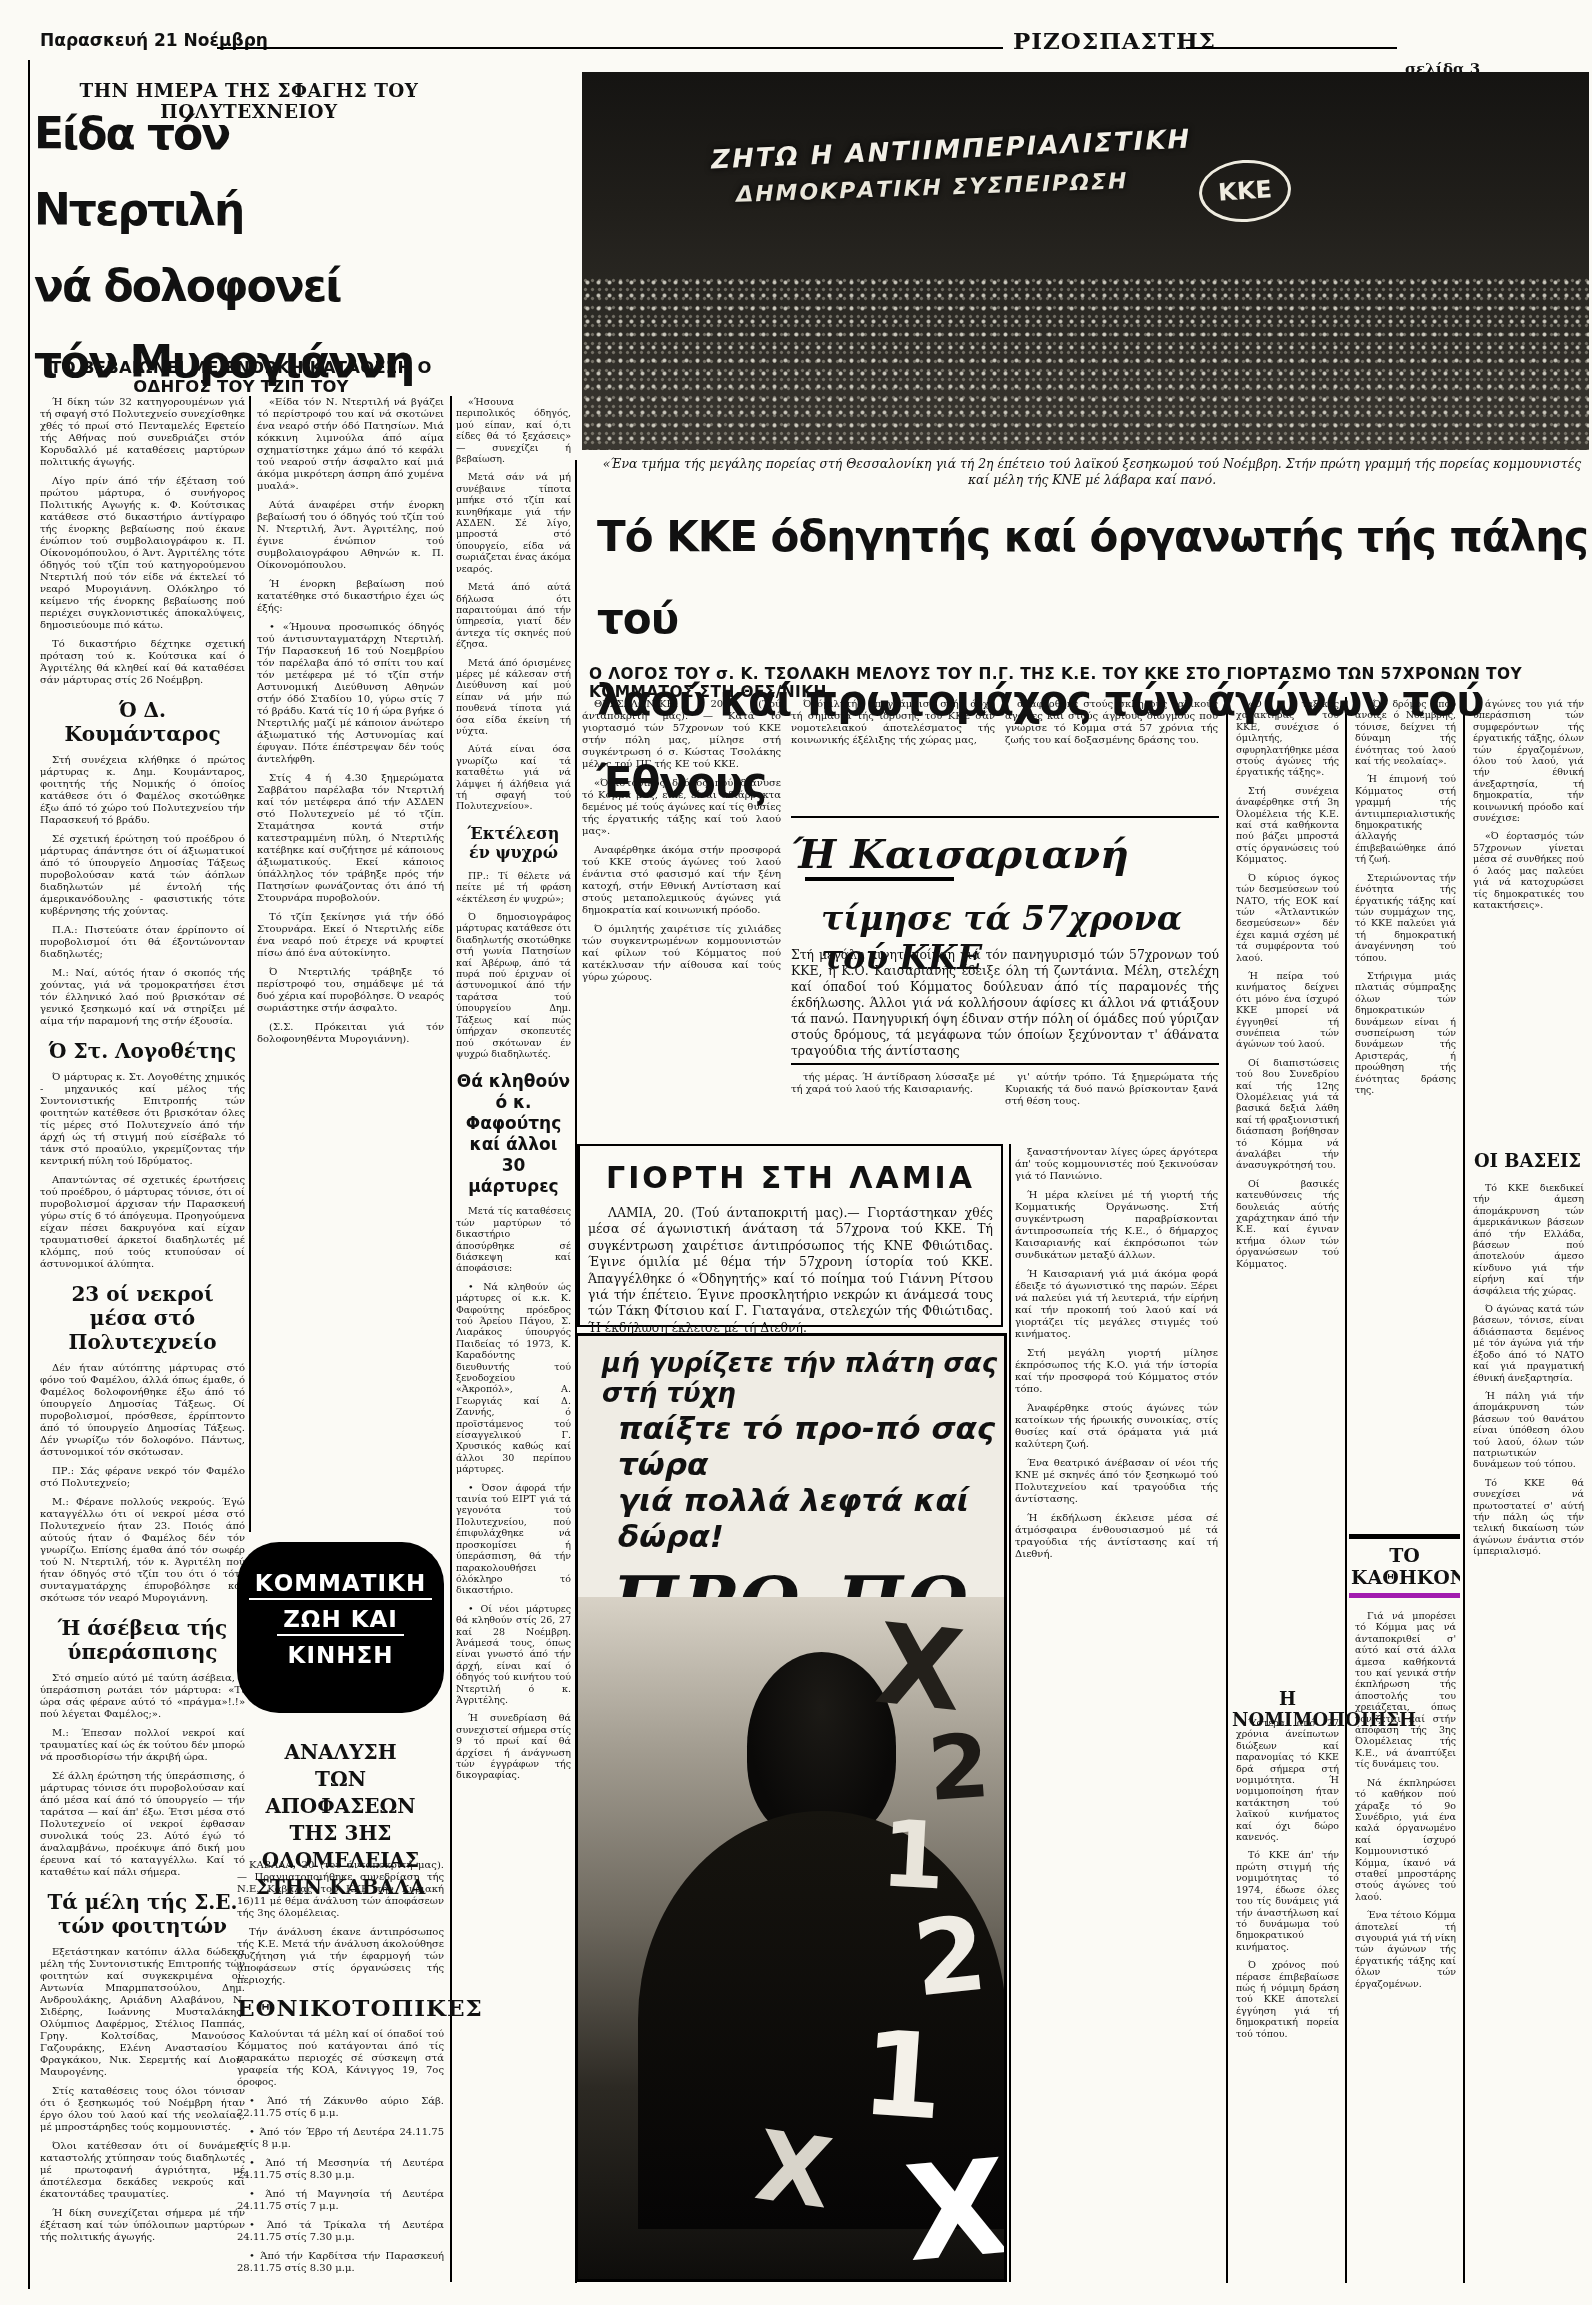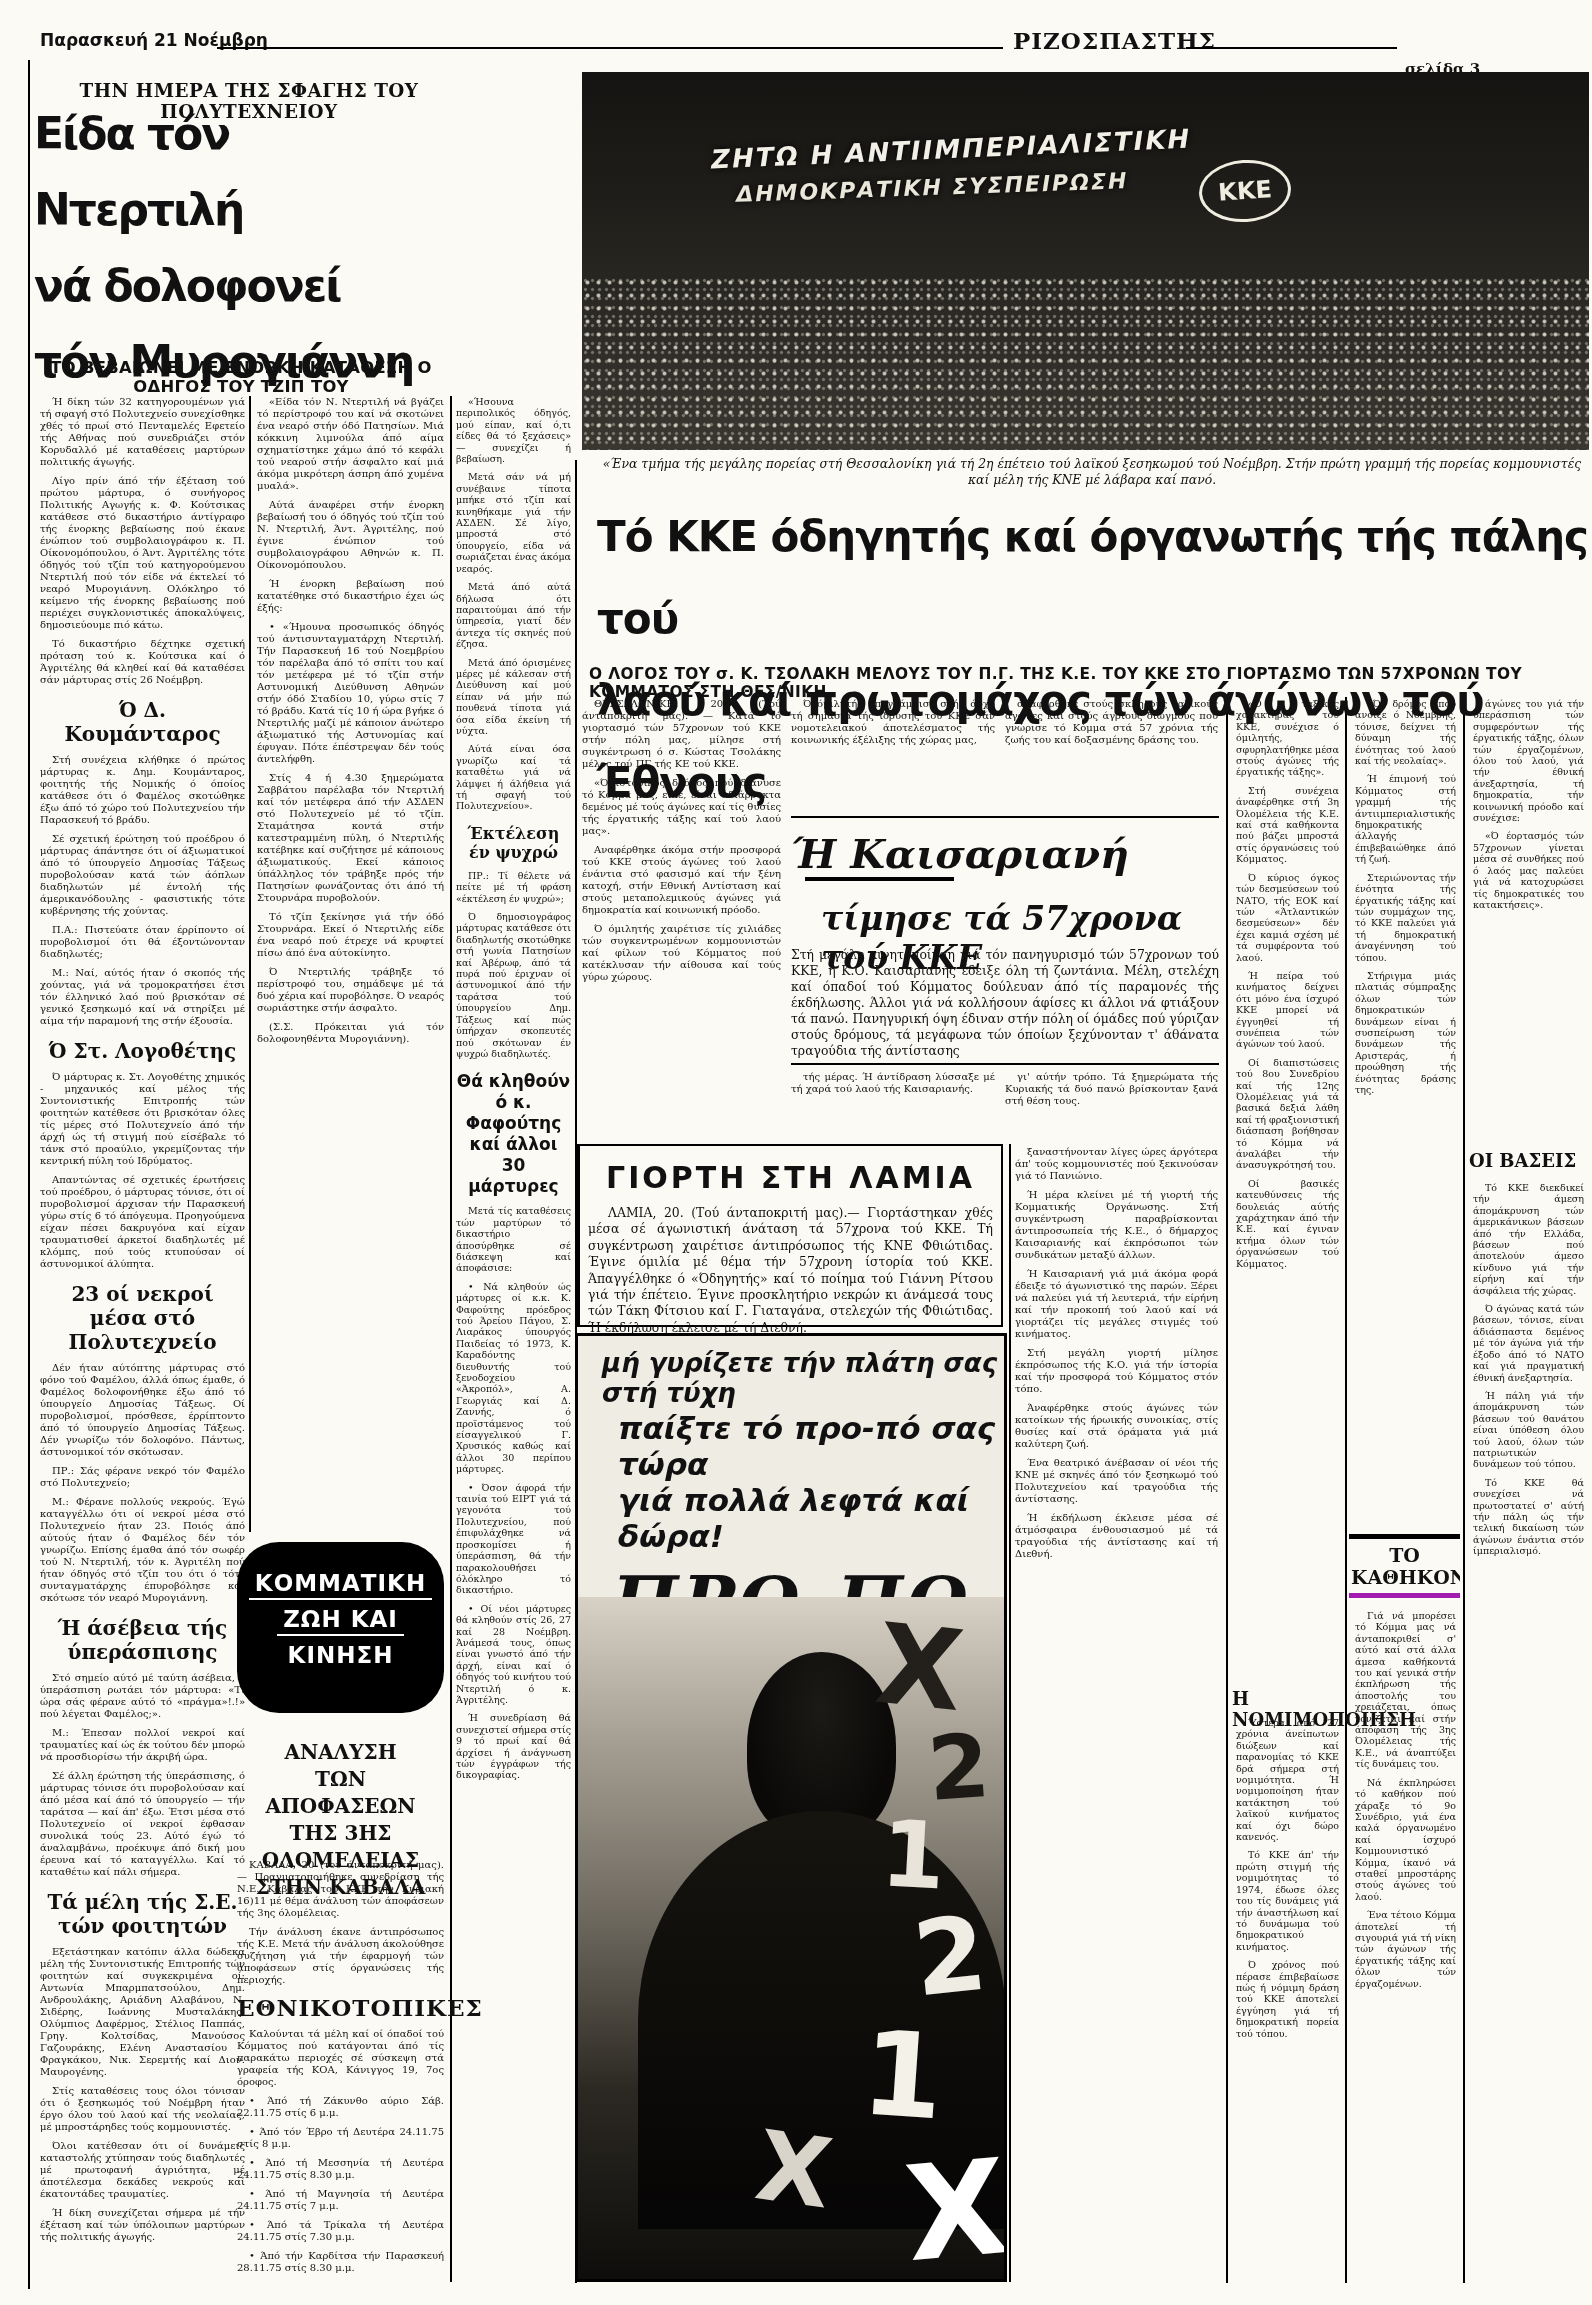--- a/index.html
+++ b/index.html
@@ -71,21 +71,21 @@
   .adimg span:nth-child(8){left:328px;top:537px;color:#fff;font-size:131px;transform:rotate(-5deg);}
   .adimg span:nth-child(9){left:179px;top:517px;color:#d8d4ca;font-size:96px;transform:rotate(8deg);}
   
   .party-box{background:#000;border-radius:42px;color:#fff;text-align:center;padding-top:24px;box-sizing:border-box;}
   .party-box div{display:inline-block;font:bold 23px "DejaVu Sans",sans-serif;letter-spacing:1px;
       border-bottom:2.5px solid #fff;padding:2px 6px;margin:2px 0;}
   .party-box div:last-child{border-bottom:none;}
   .an-head div{font:bold 20px/27px "DejaVu Serif",serif;text-align:center;}
   .eth-head{font:bold 23px "DejaVu Serif",serif;text-align:center;letter-spacing:1px;}
   
-  .rs-head{font:bold 18px "DejaVu Serif",serif;text-align:left;}
+  .rs-head{font:bold 18px "DejaVu Serif",serif;text-align:center;}
 </style>
 </head>
 <body>
 
 <div id="page">
 
   <div class="abs hdr-date" style="left:40px;top:30px;">Παρασκευή 21 Νοέμβρη</div>
   <div class="rule-h" style="left:217px;top:47px;width:786px;"></div>
   <div class="abs masthead" style="left:1013px;top:27px;">ΡΙΖΟΣΠΑΣΤΗΣ</div>
   <div class="rule-h" style="left:1186px;top:47px;width:211px;"></div>

